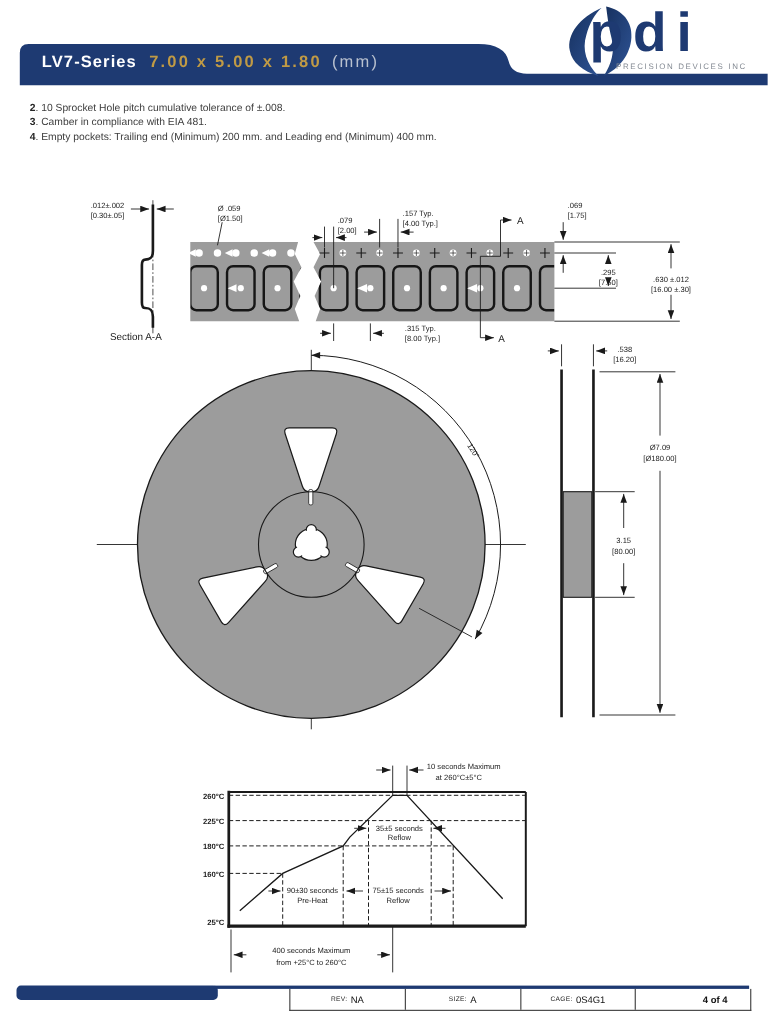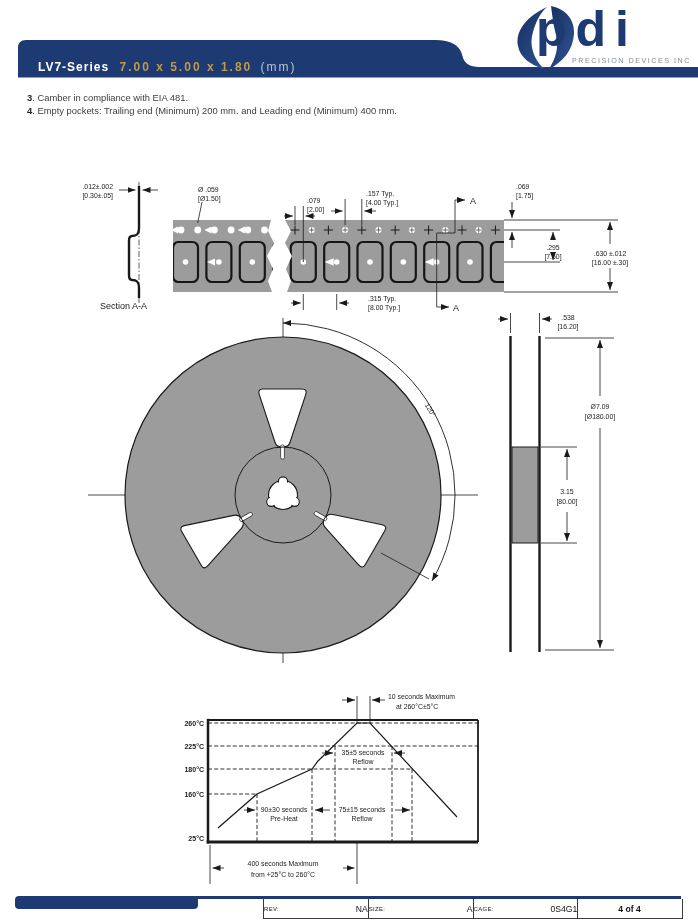--- a/index.html
+++ b/index.html
@@ -1,45 +1,45 @@
 <!DOCTYPE html>
 <html><head>
 <meta charset="utf-8">
 <style>
   html,body{margin:0;padding:0;background:#fff;}
   body{width:698px;height:924px;position:relative;overflow:hidden;
        font-family:"Liberation Sans",sans-serif;color:#3d3d3d;}
   .abs{position:absolute;}
   
   #headerSvg{left:0;top:0;}
-  .title-line{left:38px;top:48px;font-size:12px;font-weight:bold;letter-spacing:1px;white-space:nowrap;margin-top:12px;}
+  .title-line{left:38px;top:48px;font-size:15px;font-weight:bold;letter-spacing:1px;white-space:nowrap;}
   .t-series{color:#ffffff;}
   .t-dims{color:#c09a45;letter-spacing:2px;margin-left:6px;}
   .t-unit{color:#b9c1cf;font-weight:normal;letter-spacing:2px;margin-left:4px;}
   .brand{left:536px;top:2px;font-size:50px;font-weight:bold;color:#1e3a72;letter-spacing:9px;line-height:54px;}
-  .tagline{left:572px;top:56px;font-size:7.2px;letter-spacing:1.5px;color:#848a93;white-space:nowrap;}
+  .tagline{left:560px;top:56px;font-size:7.2px;letter-spacing:1.5px;color:#848a93;white-space:nowrap;}
   
   .notes{left:27px;top:92px;font-size:9.4px;line-height:12.9px;color:#3d3d3d;}
   .note-row b{color:#262626;}
   
   text{font-family:"Liberation Sans",sans-serif;fill:#1c1c1c;}
   .dim{font-size:6.9px;}
   .dimb{font-size:7px;font-weight:bold;}
   .seclabel{font-size:9px;}
   .amark{font-size:9px;}
   .ln{stroke:#1a1a1a;}
   .thin{stroke-width:0.8;}
   .dimln{stroke:#1a1a1a;stroke-width:0.8;fill:none;}
   .dash{stroke:#1a1a1a;stroke-width:0.9;stroke-dasharray:4 2.2;fill:none;}
   
   .f-bar{left:15px;top:896px;width:183px;height:13px;background:#1e3a72;border-radius:4px;}
   .f-line{left:195px;top:896px;width:486px;height:3px;background:#1e3a72;}
   .f-table{left:263px;top:899px;width:418px;height:19px;display:flex;
            border-left:1px solid #3a3a3a;border-right:1px solid #3a3a3a;border-bottom:1px solid #3a3a3a;}
-  .f-cell{flex:1;border-left:1px solid #3a3a3a;display:flex;align-items:center;justify-content:space-between;gap:3px;}
+  .f-cell{flex:1;border-left:1px solid #3a3a3a;display:flex;align-items:center;justify-content:center;gap:3px;}
   .f-cell:first-child{border-left:none;}
   .f-lab{font-size:6px;color:#222;letter-spacing:.3px;}
   .f-val{font-size:8.6px;color:#111;}
   .f-page{font-size:8.6px;font-weight:bold;color:#111;margin-left:40px;}
 </style>
 </head>
 <body>
 
 <svg id="headerSvg" class="abs" width="698" height="86">
   <defs>
@@ -57,20 +57,21 @@
 </svg>
 <div class="abs title-line">
   <span class="t-series">LV7-Series</span>
   <span class="t-dims">7.00 x 5.00 x 1.80</span>
   <span class="t-unit">(mm)</span>
 </div>
 <div class="abs brand">pdi</div>
 <div class="abs tagline">PRECISION DEVICES INC</div>
 
 <div class="abs notes">
+  <div class="note-row"><b>2</b><span>. 10 Sprocket Hole pitch cumulative tolerance of ±.008.</span></div>
   <div class="note-row"><b>3</b><span>. Camber in compliance with EIA 481.</span></div>
   <div class="note-row"><b>4</b><span>. Empty pockets: Trailing end (Minimum) 200 mm. and Leading end (Minimum) 400 mm.</span></div>
 </div>
 
 <svg class="abs" style="left:0;top:170px" width="698" height="722" viewBox="0 170 698 722">
   <defs>
     <marker id="ah" markerUnits="userSpaceOnUse" markerWidth="9" markerHeight="7" refX="8" refY="3" orient="auto">
       <path d="M0,0 L8,3 L0,6 Z" fill="#1a1a1a"></path>
     </marker>
     <clipPath id="clipL">

